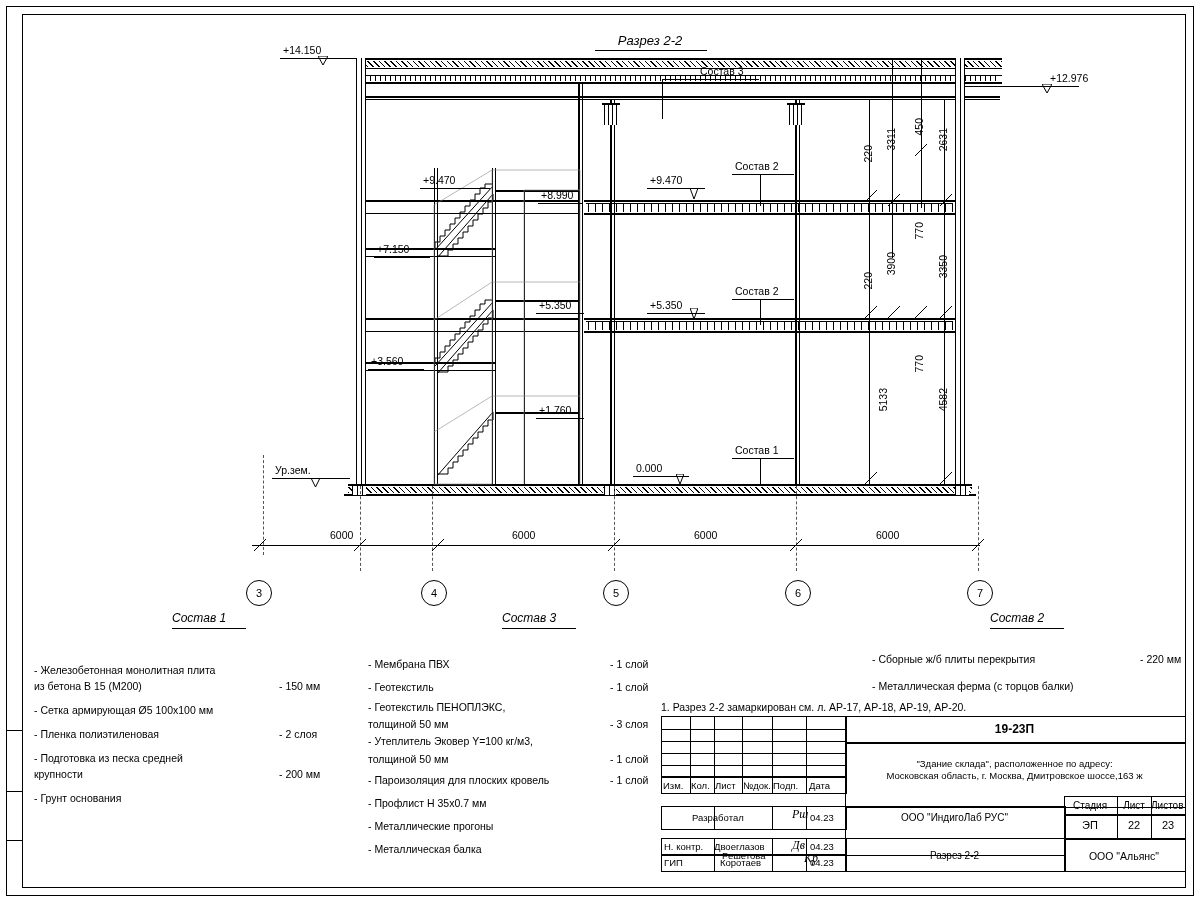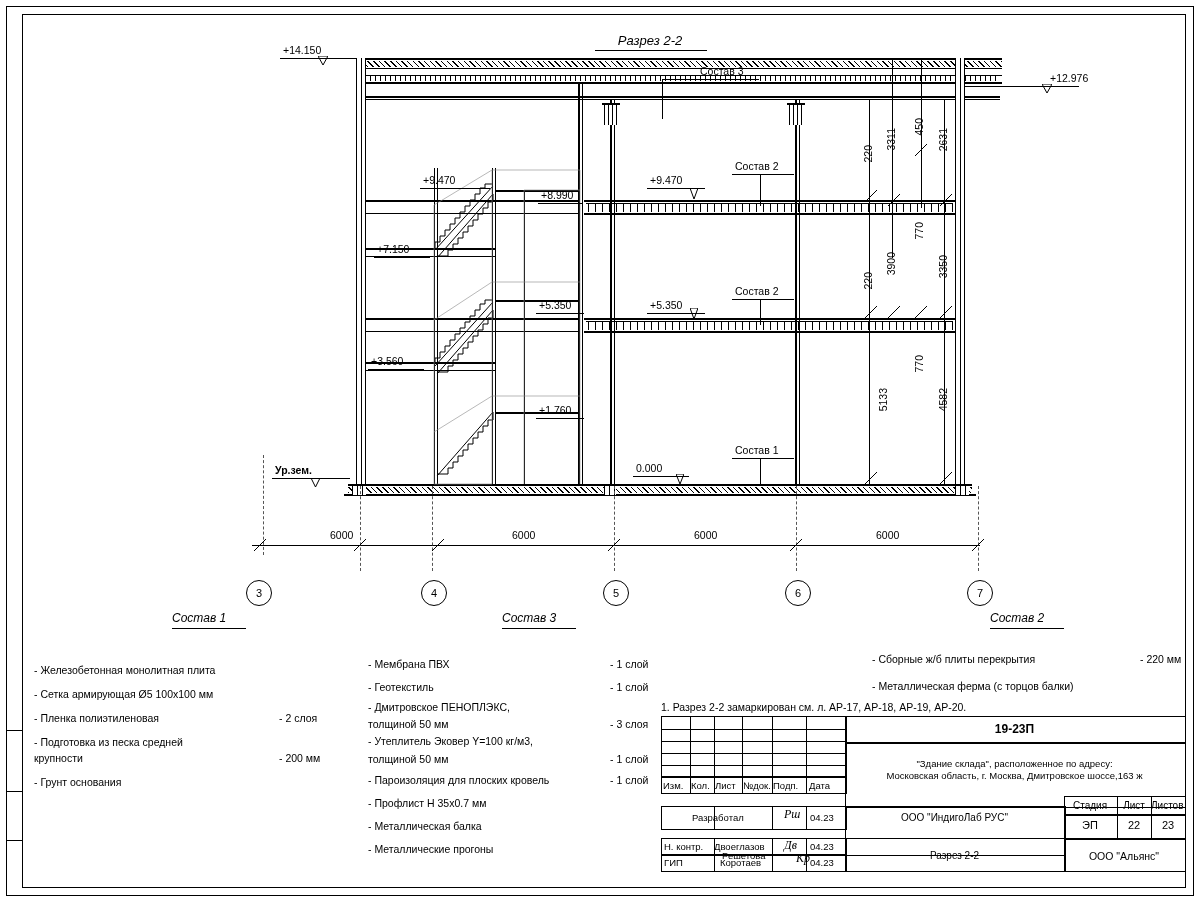--- a/index.html
+++ b/index.html
@@ -29,21 +29,21 @@
   .lbl{position:absolute;font-size:10.5px;white-space:nowrap;}
   .lbl9{position:absolute;font-size:9.5px;white-space:nowrap;}
   .dimtext{position:absolute;font-size:10.5px;}
   .vdim{position:absolute;font-size:10.5px;writing-mode:vertical-rl;transform:rotate(180deg);}
 
   
   .spec{position:absolute;font-size:10.5px;line-height:16px;}
   .spec div{white-space:nowrap;}
 
   .notetext{position:absolute;font-size:10.5px;}
-  .sig{font-family:"Liberation Serif",serif;font-style:italic;font-size:12px;}
+  .sig{font-family:"Liberation Serif",serif;font-style:italic;font-size:12px;margin-left:8px;}
   .hdrbig{font-size:12px;font-weight:bold;text-align:center;}
 </style>
 </head>
 <body>
 
 <div class="sheet">
 
   <div class="frame-outer"></div>
   <div class="frame-inner"></div>
   <div class="left-stub"></div>
@@ -193,21 +193,21 @@
     <svg style="position:absolute;left:690px;top:308px;width:8px;height:12px;">
         <path d="M0,0 L8,0 L4,11 Z" fill="none" stroke="#000"></path>
       </svg>
 
     <div class="lbl" style="left:636px;top:462px;">0.000</div>
     <div class="ln hln" style="left:633px;top:476px;width:56px;"></div>
     <svg style="position:absolute;left:676px;top:474px;width:8px;height:11px;">
         <path d="M0,0 L8,0 L4,10 Z" fill="none" stroke="#000"></path>
       </svg>
 
-    <div class="lbl" style="left:275px;top:464px;font-weight:bold;">Ур.зем.</div>
+    <div class="lbl" style="left:275px;top:464px;">Ур.зем.</div>
     <div class="ln hln" style="left:272px;top:478px;width:78px;"></div>
     <svg style="position:absolute;left:311px;top:478px;width:9px;height:10px;">
         <path d="M0,0 L9,0 L4.5,9 Z" fill="none" stroke="#000"></path>
       </svg>
     <div class="vdash" style="left:263px;top:455px;height:100px;"></div>
 
     <div class="lbl" style="left:700px;top:65px;">Состав 3</div>
     <div class="ln hln" style="left:697px;top:79px;width:62px;"></div>
     <div class="ln vln" style="left:662px;top:79px;height:40px;"></div>
     <div class="ln hln" style="left:662px;top:79px;width:35px;"></div>
@@ -285,47 +285,49 @@
     <div class="circ" style="left:421px;top:580px;width:24px;height:24px;">4</div>
     <div class="circ" style="left:603px;top:580px;width:24px;height:24px;">5</div>
     <div class="circ" style="left:785px;top:580px;width:24px;height:24px;">6</div>
     <div class="circ" style="left:967px;top:580px;width:24px;height:24px;">7</div>
   </div>
 
   <div class="ttl italic" style="left:172px;top:611px;font-size:12px;">Состав 1</div>
   <div class="ln hln" style="left:172px;top:628px;width:74px;"></div>
   <div class="spec" style="left:34px;top:662px;width:310px;">
     <div><span>- Железобетонная  монолитная плита</span></div>
+    <div><span>  из бетона В 15 (М200)</span>
+         <span style="position:absolute;left:245px;">- 150 мм</span></div>
     <div style="margin-top:8px;"><span>- Сетка армирующая Ø5 100х100 мм</span></div>
     <div style="margin-top:8px;"><span>- Пленка полиэтиленовая</span>
          <span style="position:absolute;left:245px;">- 2 слоя</span></div>
     <div style="margin-top:8px;"><span>- Подготовка из песка средней</span></div>
     <div><span>  крупности</span>
          <span style="position:absolute;left:245px;">- 200 мм</span></div>
     <div style="margin-top:8px;"><span>- Грунт основания</span></div>
   </div>
 
   <div class="ttl italic" style="left:502px;top:611px;font-size:12px;">Состав 3</div>
   <div class="ln hln" style="left:502px;top:628px;width:74px;"></div>
   <div class="spec" style="left:368px;top:653px;width:290px;line-height:23px;">
     <div><span>- Мембрана ПВХ</span>
          <span style="position:absolute;left:242px;">- 1 слой</span></div>
     <div><span>- Геотекстиль</span>
          <span style="position:absolute;left:242px;">- 1 слой</span></div>
-    <div style="line-height:16px;"><span>- Дмитровское ПЕНОПЛЭКС,</span></div>
+    <div style="line-height:16px;"><span>- Геотекстиль ПЕНОПЛЭКС,</span></div>
     <div style="line-height:18px;"><span>  толщиной 50 мм</span>
          <span style="position:absolute;left:242px;">- 3 слоя</span></div>
     <div style="line-height:16px;"><span>- Утеплитель Эковер Y=100 кг/м3,</span></div>
     <div style="line-height:20px;"><span>  толщиной 50 мм</span>
          <span style="position:absolute;left:242px;">- 1 слой</span></div>
     <div><span>- Пароизоляция для плоских кровель</span>
          <span style="position:absolute;left:242px;">- 1 слой</span></div>
     <div><span>- Профлист Н 35х0.7 мм</span></div>
+    <div><span>- Металлические прогоны</span></div>
     <div><span>- Металлическая балка</span></div>
-    <div><span>- Металлические прогоны</span></div>
   </div>
 
   <div class="ttl italic" style="left:990px;top:611px;font-size:12px;">Состав 2</div>
   <div class="ln hln" style="left:990px;top:628px;width:74px;"></div>
   <div class="spec" style="left:872px;top:646px;width:310px;line-height:27px;">
     <div><span>- Сборные ж/б плиты перекрытия</span>
          <span style="position:absolute;left:268px;">- 220 мм</span></div>
     <div><span>- Металлическая ферма (с торцов балки)</span></div>
   </div>
 

